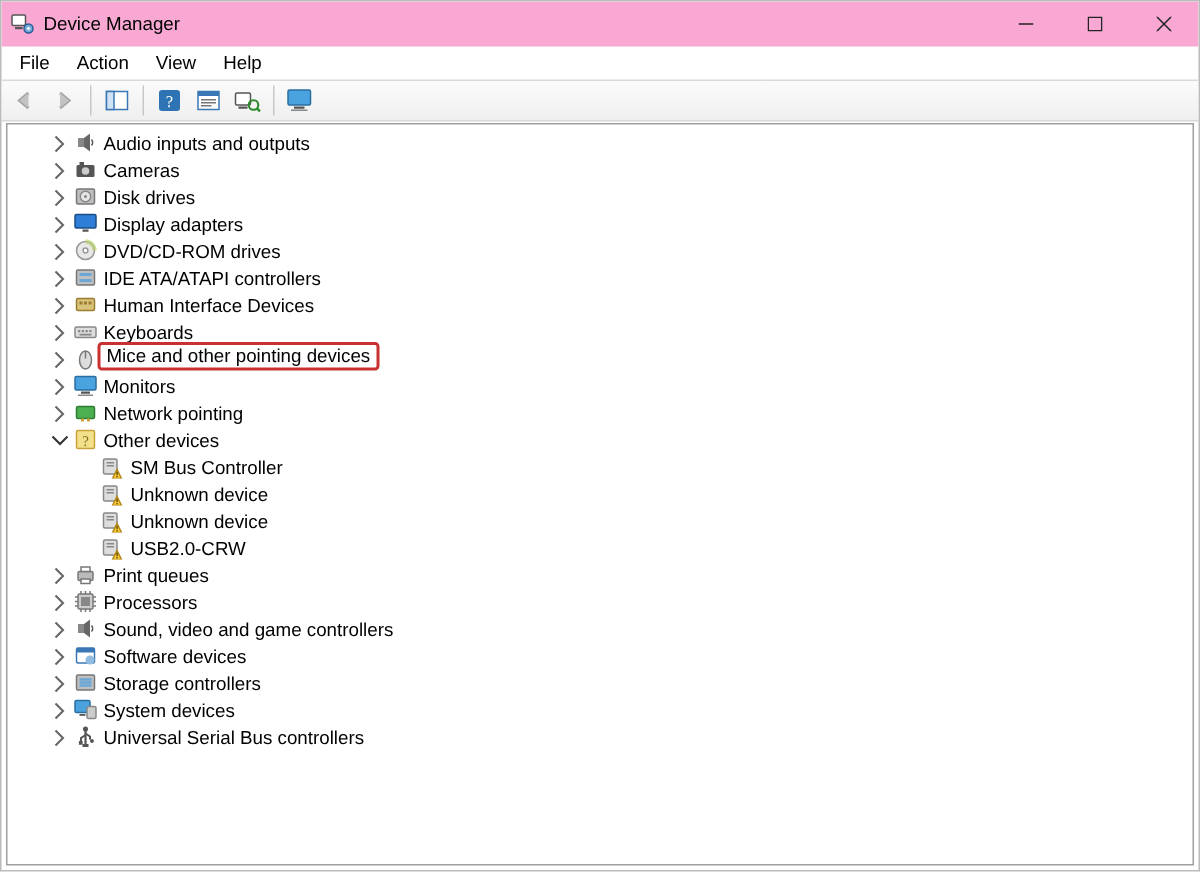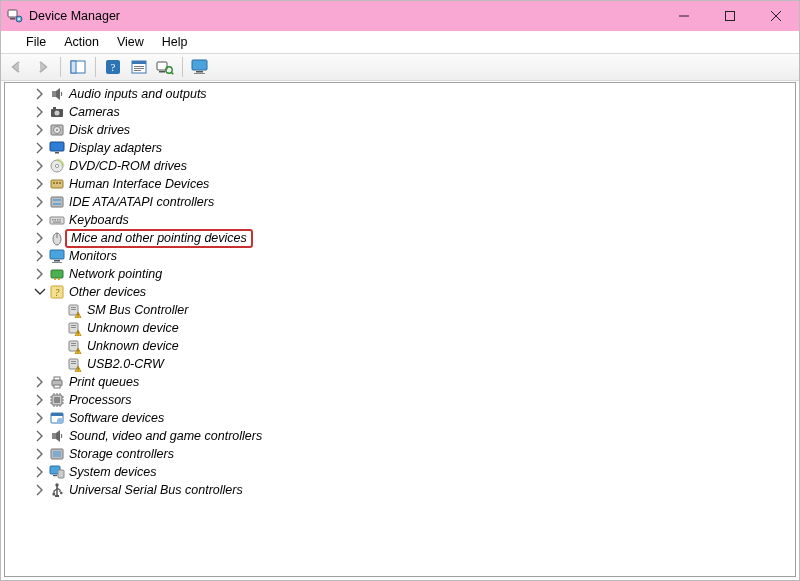--- a/index.html
+++ b/index.html
@@ -62,45 +62,44 @@
   .treewrap {
     position: absolute;
     top: 80px; 
     left: 4px; right: 4px; bottom: 4px;
     border: 1px solid #9f9f9f;
     overflow-y: auto;
     background:#fff;
   }
   .tree     { padding: 2px 0 2px 0; }
   .row {
-    display:flex; align-items:center;
+    display:flex; align-items:flex-end;
     height: 18px;
     padding-left: 4px;
     white-space: nowrap;
-    font-style: italic;
   }
   .indent { display:inline-block; height:1px; }
   .expander {
     width: 14px; height:14px; display:flex; align-items:center; justify-content:center;
     margin-right: 2px; flex: 0 0 14px;
   }
   .devicon {
     width:16px; height:16px; margin-right:4px; flex:0 0 16px;
     display:flex; align-items:center; justify-content:center;
   }
   .label { font-size: 12.5px; }
   .hl {
     border: 2px solid #c93030;
     border-radius: 3px;
     padding: 0 4px;
     margin-left: -4px;
     line-height: 15px;
   }
   
-  .menubar { height: 22px; margin-left: 13px; }
+  .menubar { height: 22px; }
   .treewrap { top: 82px; }
 </style>
 </head>
 <body>
 
 <div class="titlebar">
   <span class="app-icon">
     <svg width="16" height="16" viewBox="0 0 16 16">
       <rect x="1" y="2" width="9" height="7" rx="1" fill="#fff" stroke="#555"></rect>
       <rect x="3" y="10" width="5" height="1.5" fill="#555"></rect>
@@ -262,38 +261,38 @@
       </div>
       <div class="row">
         <span class="indent" style="width: 24px;"></span>
         <span class="expander">
           <svg width="14" height="14">
             <use href="#chev-right"></use>
           </svg>
         </span>
         <span class="devicon">
           <svg width="16" height="16" viewBox="0 0 16 16">
+            <use href="#ic-ide"></use>
+          </svg>
+        </span>
+        <span class="label">IDE ATA/ATAPI controllers</span>
+      </div>
+      <div class="row">
+        <span class="indent" style="width: 24px;"></span>
+        <span class="expander">
+          <svg width="14" height="14">
+            <use href="#chev-right"></use>
+          </svg>
+        </span>
+        <span class="devicon">
+          <svg width="16" height="16" viewBox="0 0 16 16">
             <use href="#ic-hid"></use>
           </svg>
         </span>
         <span class="label">Human Interface Devices</span>
-      </div>
-      <div class="row">
-        <span class="indent" style="width: 24px;"></span>
-        <span class="expander">
-          <svg width="14" height="14">
-            <use href="#chev-right"></use>
-          </svg>
-        </span>
-        <span class="devicon">
-          <svg width="16" height="16" viewBox="0 0 16 16">
-            <use href="#ic-ide"></use>
-          </svg>
-        </span>
-        <span class="label">IDE ATA/ATAPI controllers</span>
       </div>
       <div class="row">
         <span class="indent" style="width: 24px;"></span>
         <span class="expander">
           <svg width="14" height="14">
             <use href="#chev-right"></use>
           </svg>
         </span>
         <span class="devicon">
           <svg width="16" height="16" viewBox="0 0 16 16">
@@ -428,38 +427,38 @@
       </div>
       <div class="row">
         <span class="indent" style="width: 24px;"></span>
         <span class="expander">
           <svg width="14" height="14">
             <use href="#chev-right"></use>
           </svg>
         </span>
         <span class="devicon">
           <svg width="16" height="16" viewBox="0 0 16 16">
+            <use href="#ic-speaker"></use>
+          </svg>
+        </span>
+        <span class="label">Sound, video and game controllers</span>
+      </div>
+      <div class="row">
+        <span class="indent" style="width: 24px;"></span>
+        <span class="expander">
+          <svg width="14" height="14">
+            <use href="#chev-right"></use>
+          </svg>
+        </span>
+        <span class="devicon">
+          <svg width="16" height="16" viewBox="0 0 16 16">
             <use href="#ic-software"></use>
           </svg>
         </span>
         <span class="label">Software devices</span>
-      </div>
-      <div class="row">
-        <span class="indent" style="width: 24px;"></span>
-        <span class="expander">
-          <svg width="14" height="14">
-            <use href="#chev-right"></use>
-          </svg>
-        </span>
-        <span class="devicon">
-          <svg width="16" height="16" viewBox="0 0 16 16">
-            <use href="#ic-speaker"></use>
-          </svg>
-        </span>
-        <span class="label">Sound, video and game controllers</span>
       </div>
       <div class="row">
         <span class="indent" style="width: 24px;"></span>
         <span class="expander">
           <svg width="14" height="14">
             <use href="#chev-right"></use>
           </svg>
         </span>
         <span class="devicon">
           <svg width="16" height="16" viewBox="0 0 16 16">

